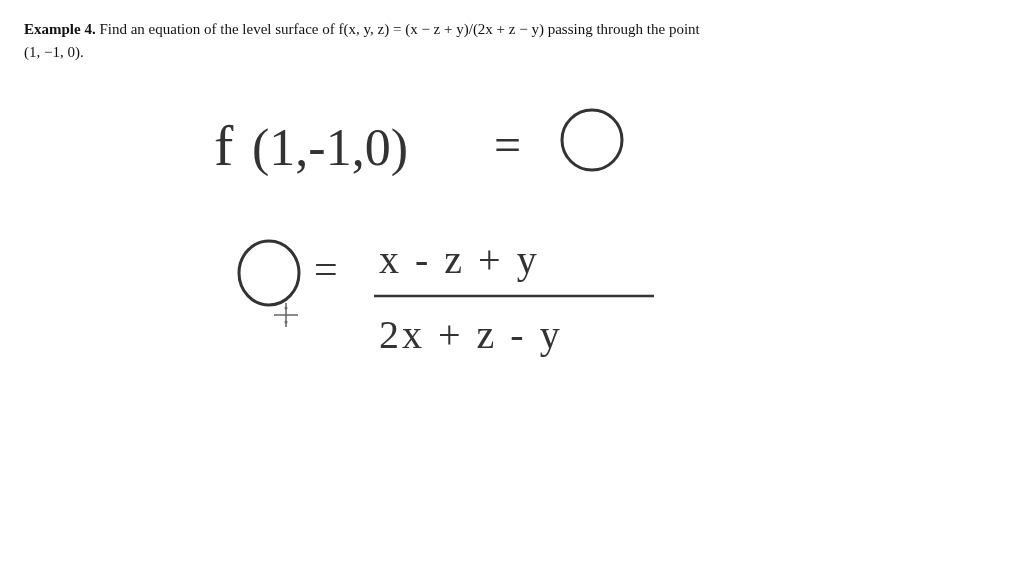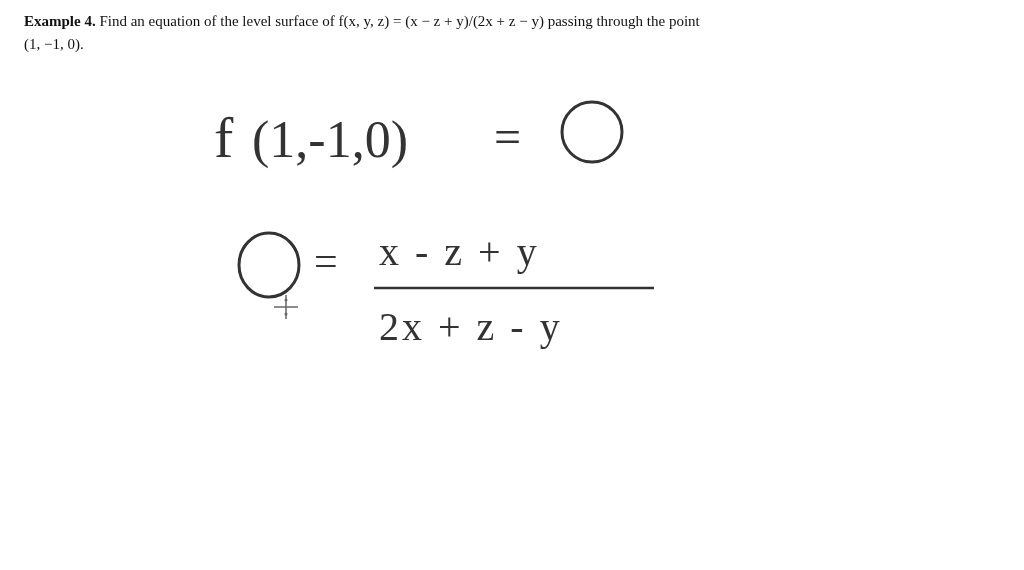--- a/index.html
+++ b/index.html
@@ -6,21 +6,21 @@
     body {
       width: 1024px;
       height: 570px;
       background: #ffffff;
       font-family: 'Times New Roman', Times, serif;
       overflow: hidden;
       position: relative;
     }
 
     .page-content {
-      padding: 10px 24px;
+      padding: 18px 24px;
     }
 
     .example-text {
       font-size: 15px;
       line-height: 1.5;
       color: #111;
       max-width: 820px;
     }
 
     .example-text .bold {

